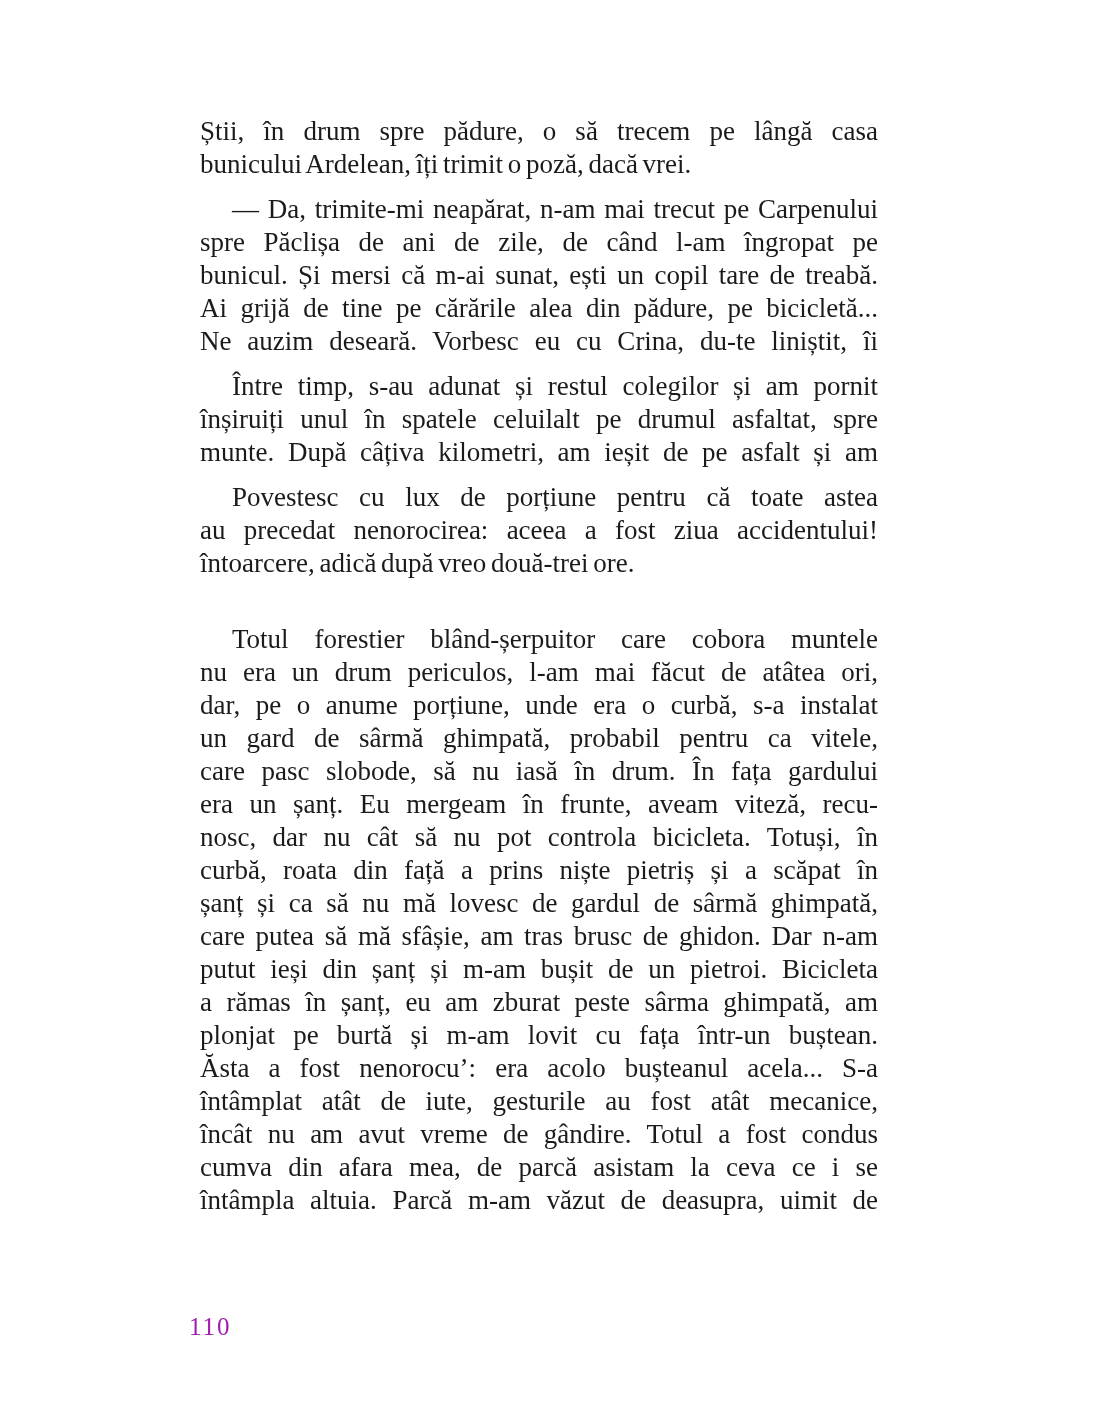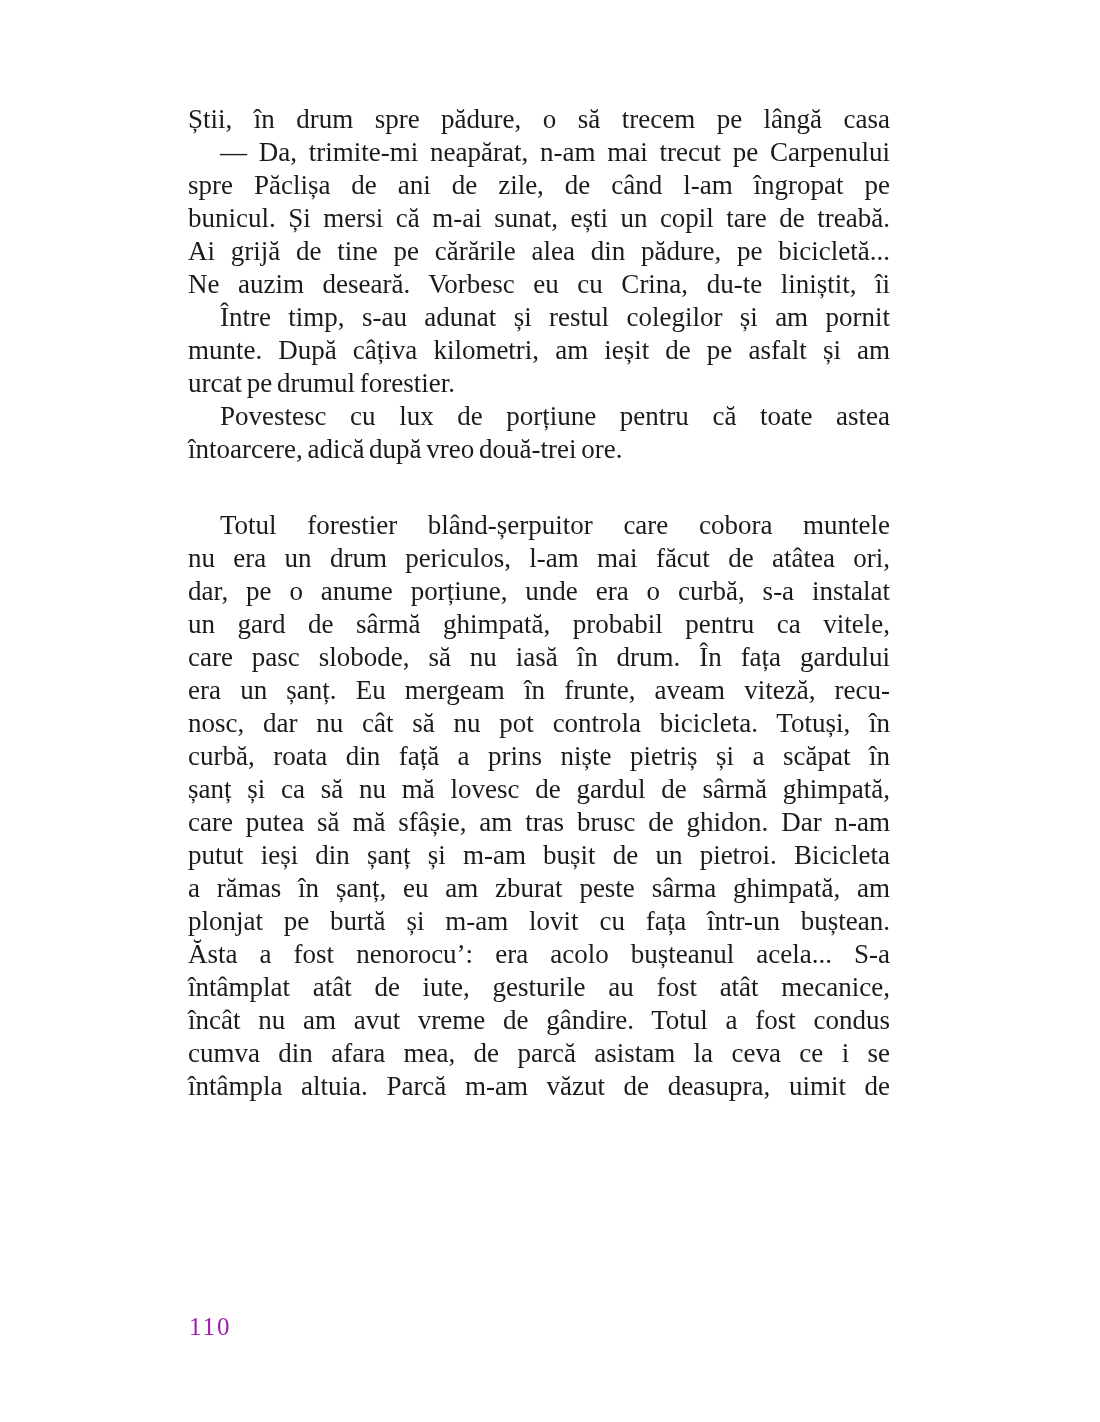--- a/index.html
+++ b/index.html
@@ -19,21 +19,21 @@
   .text-block {
     position: absolute;
     left: 188px;
     top: 103px;
     width: 702px;
     font-size: 27px;
     line-height: 33px;
     word-spacing: -2px;
     letter-spacing: 0px;
   }
-  .paragraph { margin: 0; padding: 0; }
+  .paragraph { margin: 12px; padding: 0; }
   .paragraph.section-break { margin-top: 43px; }
   .line {
     height: 33px;
     text-align: justify;
     text-align-last: justify;
     white-space: normal;
   }
   .line.endline { text-align-last: left; }
   .line.indent { text-indent: 32px; }
   .page-number {
@@ -46,35 +46,37 @@
     color: #a21caf;
   }
 </style>
 </head>
 <body>
 
 <div class="book-page">
   <div class="text-block" id="paragraphs-container">
       <div class="paragraph">
         <div class="line">Știi, în drum spre pădure, o să trecem pe lângă casa</div>
+        <div class="line endline">bunicului Ardelean, îți trimit o poză, dacă vrei.</div>
       </div>
       <div class="paragraph">
         <div class="line indent">— Da, trimite-mi neapărat, n-am mai trecut pe Carpenului</div>
         <div class="line">spre Păclișa de ani de zile, de când l-am îngropat pe</div>
         <div class="line">bunicul. Și mersi că m-ai sunat, ești un copil tare de treabă.</div>
         <div class="line">Ai grijă de tine pe cărările alea din pădure, pe bicicletă...</div>
         <div class="line">Ne auzim deseară. Vorbesc eu cu Crina, du-te liniștit, îi</div>
       </div>
       <div class="paragraph">
         <div class="line indent">Între timp, s-au adunat și restul colegilor și am pornit</div>
+        <div class="line">înșiruiți unul în spatele celuilalt pe drumul asfaltat, spre</div>
         <div class="line">munte. După câțiva kilometri, am ieșit de pe asfalt și am</div>
-        <div class="line endline">urcat pe drumul forestier.</div>
       </div>
       <div class="paragraph">
         <div class="line indent">Povestesc cu lux de porțiune pentru că toate astea</div>
+        <div class="line">au precedat nenorocirea: aceea a fost ziua accidentului!</div>
         <div class="line endline">întoarcere, adică după vreo două-trei ore.</div>
       </div>
       <div class="paragraph section-break">
         <div class="line indent">Totul forestier blând-șerpuitor care cobora muntele</div>
         <div class="line">nu era un drum periculos, l-am mai făcut de atâtea ori,</div>
         <div class="line">dar, pe o anume porțiune, unde era o curbă, s-a instalat</div>
         <div class="line">un gard de sârmă ghimpată, probabil pentru ca vitele,</div>
         <div class="line">care pasc slobode, să nu iasă în drum. În fața gardului</div>
         <div class="line">era un șanț. Eu mergeam în frunte, aveam viteză, recu-</div>
         <div class="line">nosc, dar nu cât să nu pot controla bicicleta. Totuși, în</div>

